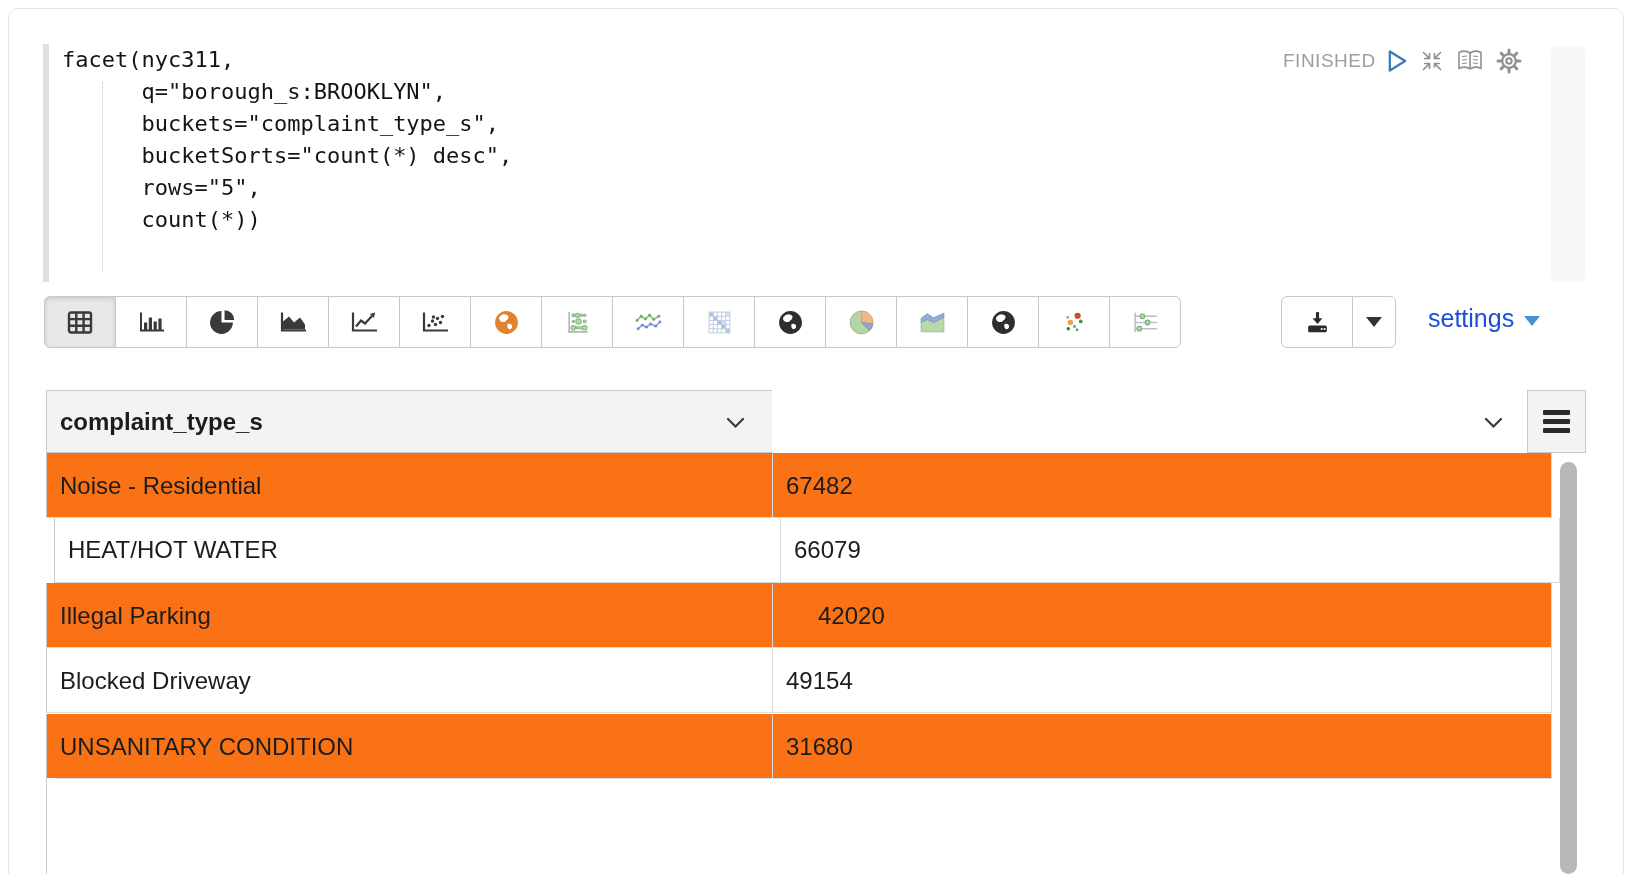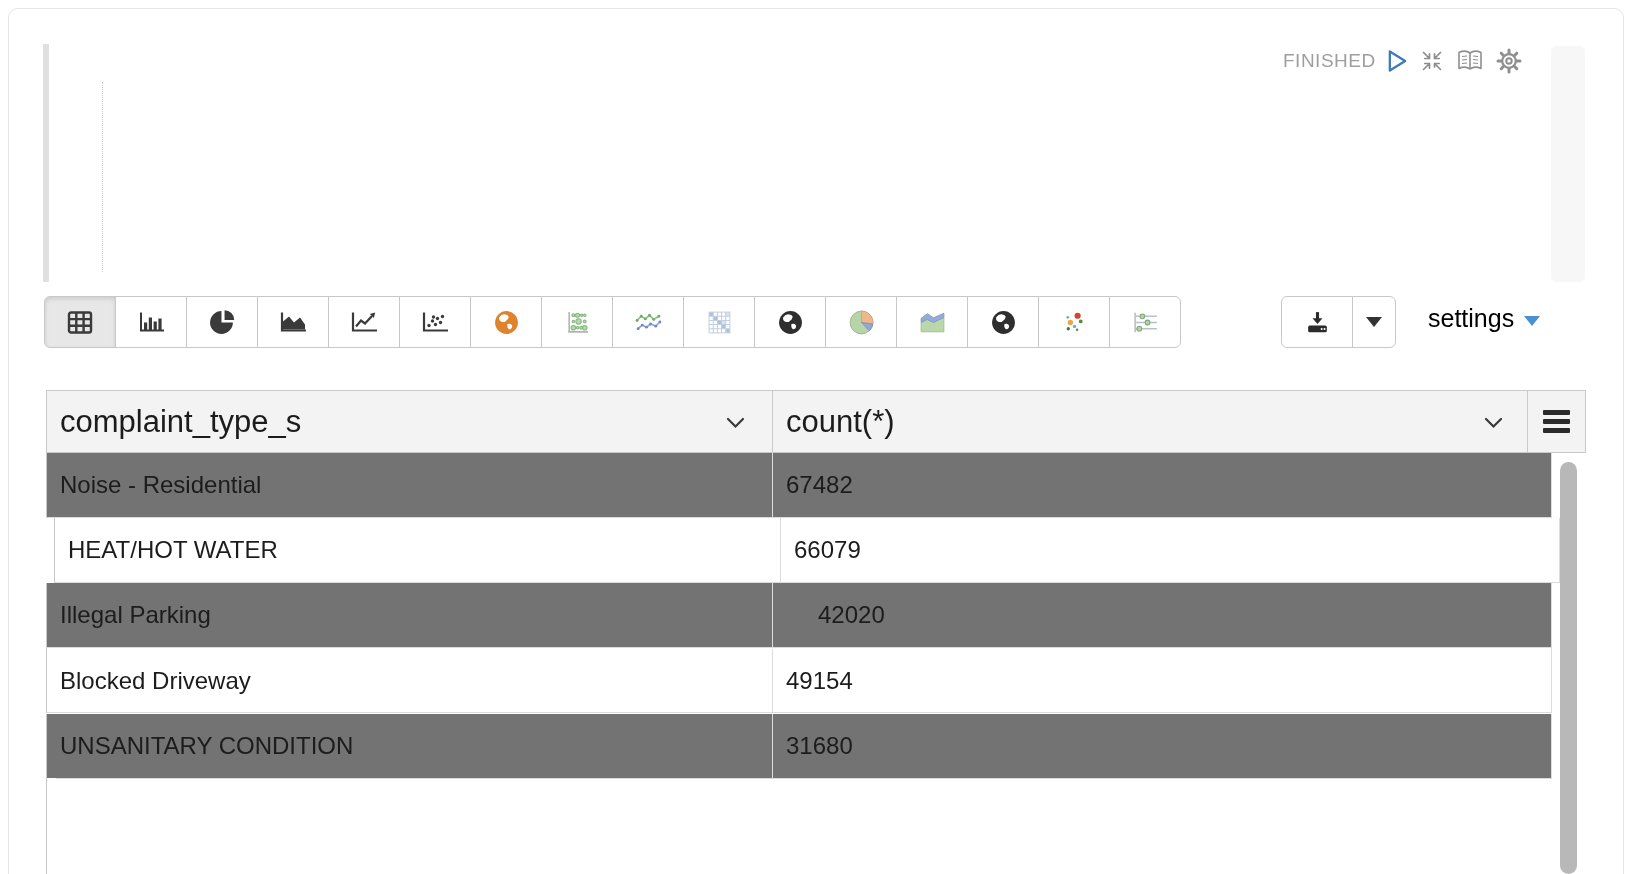--- a/index.html
+++ b/index.html
@@ -33,53 +33,54 @@
   .chart-btn.selected { background:#e7e7e7; box-shadow:inset 0 2px 4px rgba(0,0,0,0.12); }
   .download-group { position:absolute; left:1281px; top:296px; display:flex; }
   .dl-btn {
     height:52px; background:#fff; border:1px solid #c8c8c8; margin-left:-1px;
     display:flex; align-items:center; justify-content:center; cursor:pointer; padding:0;
   }
   .dl-main { width:72px; border-radius:6px 0 0 6px; margin-left:0; }
   .dl-caret { width:44px; border-radius:0 6px 6px 0; }
   .caret-shape { width:0; height:0; border-left:8px solid transparent; border-right:8px solid transparent; border-top:10px solid #333; }
   .settings-link { position:absolute; left:1428px; top:304px; display:flex; align-items:center; gap:10px; cursor:pointer; }
-  .settings-label { font-size:25px; color:#000000; }
+  .settings-label { font-size:25px; color:#1d4ed8; }
   .settings-caret { width:0; height:0; border-left:8px solid transparent; border-right:8px solid transparent; border-top:10px solid #4a90d4; margin-top:4px; }
   
   .th-cell {
     position:absolute; top:390px; height:63px; background:#f3f3f3;
     border:1px solid #c9c9c9; border-right:none;
-    font-size:31px; font-weight:normal; line-height:61px; padding-left:13px; color:#1c1c1c;
+    font-size:24px; font-weight:bold; line-height:61px; padding-left:13px; color:#1c1c1c;
   }
   .th-last { border-right:1px solid #c9c9c9; }
   .th-chevron { position:absolute; top:417px; }
   .menu-cell { padding:0; display:flex; align-items:center; justify-content:center; cursor:pointer; }
   .hamburger { display:flex; flex-direction:column; gap:4px; }
   .hamburger span { display:block; width:27px; height:5px; background:#2a2a2a; border-radius:1px; }
   .trow {
     position:absolute; left:46px; width:1506px; height:65px; display:flex;
     border-left:1px solid #c9c9c9; border-right:1px solid #dcdcdc; border-bottom:1px solid #dcdcdc;
     font-size:24px; line-height:63px; color:#1c1c1c; background:#fff;
   }
-  .trow.odd { background:#737373; }
+  .trow.odd { background:#f97316;align-items:center; }
   .tcell1 { width:726px; flex:none; border-right:1px solid #dcdcdc; padding-left:13px; overflow:hidden; }
   .tcell2 { flex:1; padding-left:13px; overflow:hidden; }
   .table-tail { position:absolute; left:46px; top:778px; height:96px; width:10px; border-left:1px solid #c9c9c9; background:#fff; }
   .vscroll-thumb { position:absolute; left:1560px; top:462px; width:17px; height:412px; background:#b8b8b8; border-radius:9px; }
 </style>
 </head>
 <body>
 
 <div class="stage">
   <div class="panel"></div>
 
   <div class="editor-bar"></div>
   <div class="indent-guide"></div>
   <div class="editor-scroll"></div>
+  <pre class="code"><div class="code-line">facet(nyc311,</div><div class="code-line">      q="borough_s:BROOKLYN",</div><div class="code-line">      buckets="complaint_type_s",</div><div class="code-line">      bucketSorts="count(*) desc",</div><div class="code-line">      rows="5",</div><div class="code-line">      count(*))</div></pre>
 
   <div class="controls">
     <span class="status">FINISHED</span>
     <span class="ctl">
       <svg width="23" height="26" viewBox="0 0 24 26">
           <path d="M4,3 L20,13 L4,23 Z" fill="none" stroke="#3d7ab8" stroke-width="2.4" stroke-linejoin="round"></path>
         </svg>
     </span>
     <span class="ctl">
       <svg width="26" height="26" viewBox="0 0 26 26" fill="none" stroke="#8f8f8f" stroke-width="1.7" stroke-linecap="round" stroke-linejoin="round">
@@ -295,21 +296,20 @@
       <span class="caret-shape"></span>
     </button>
   </div>
 
   <div class="settings-link">
     <span class="settings-label">settings</span>
     <span class="settings-caret"></span>
   </div>
 
   <div class="th-cell" style="left:46px; width:726px;">complaint_type_s</div>
-  <div class="th-cell" style="left:772px; width:755px;">count(*)</div>
   <div class="th-cell th-last menu-cell" style="left:1527px; width:59px;">
     <span class="hamburger">
         <span></span>
         <span></span>
         <span></span>
       </span>
   </div>
   <svg class="th-chevron" style="left:726px;" width="19" height="12" viewBox="0 0 19 12">
       <polyline points="2,2 9.5,9.5 17,2" fill="none" stroke="#3a3a3a" stroke-width="2.2" stroke-linecap="round"></polyline>
     </svg>

